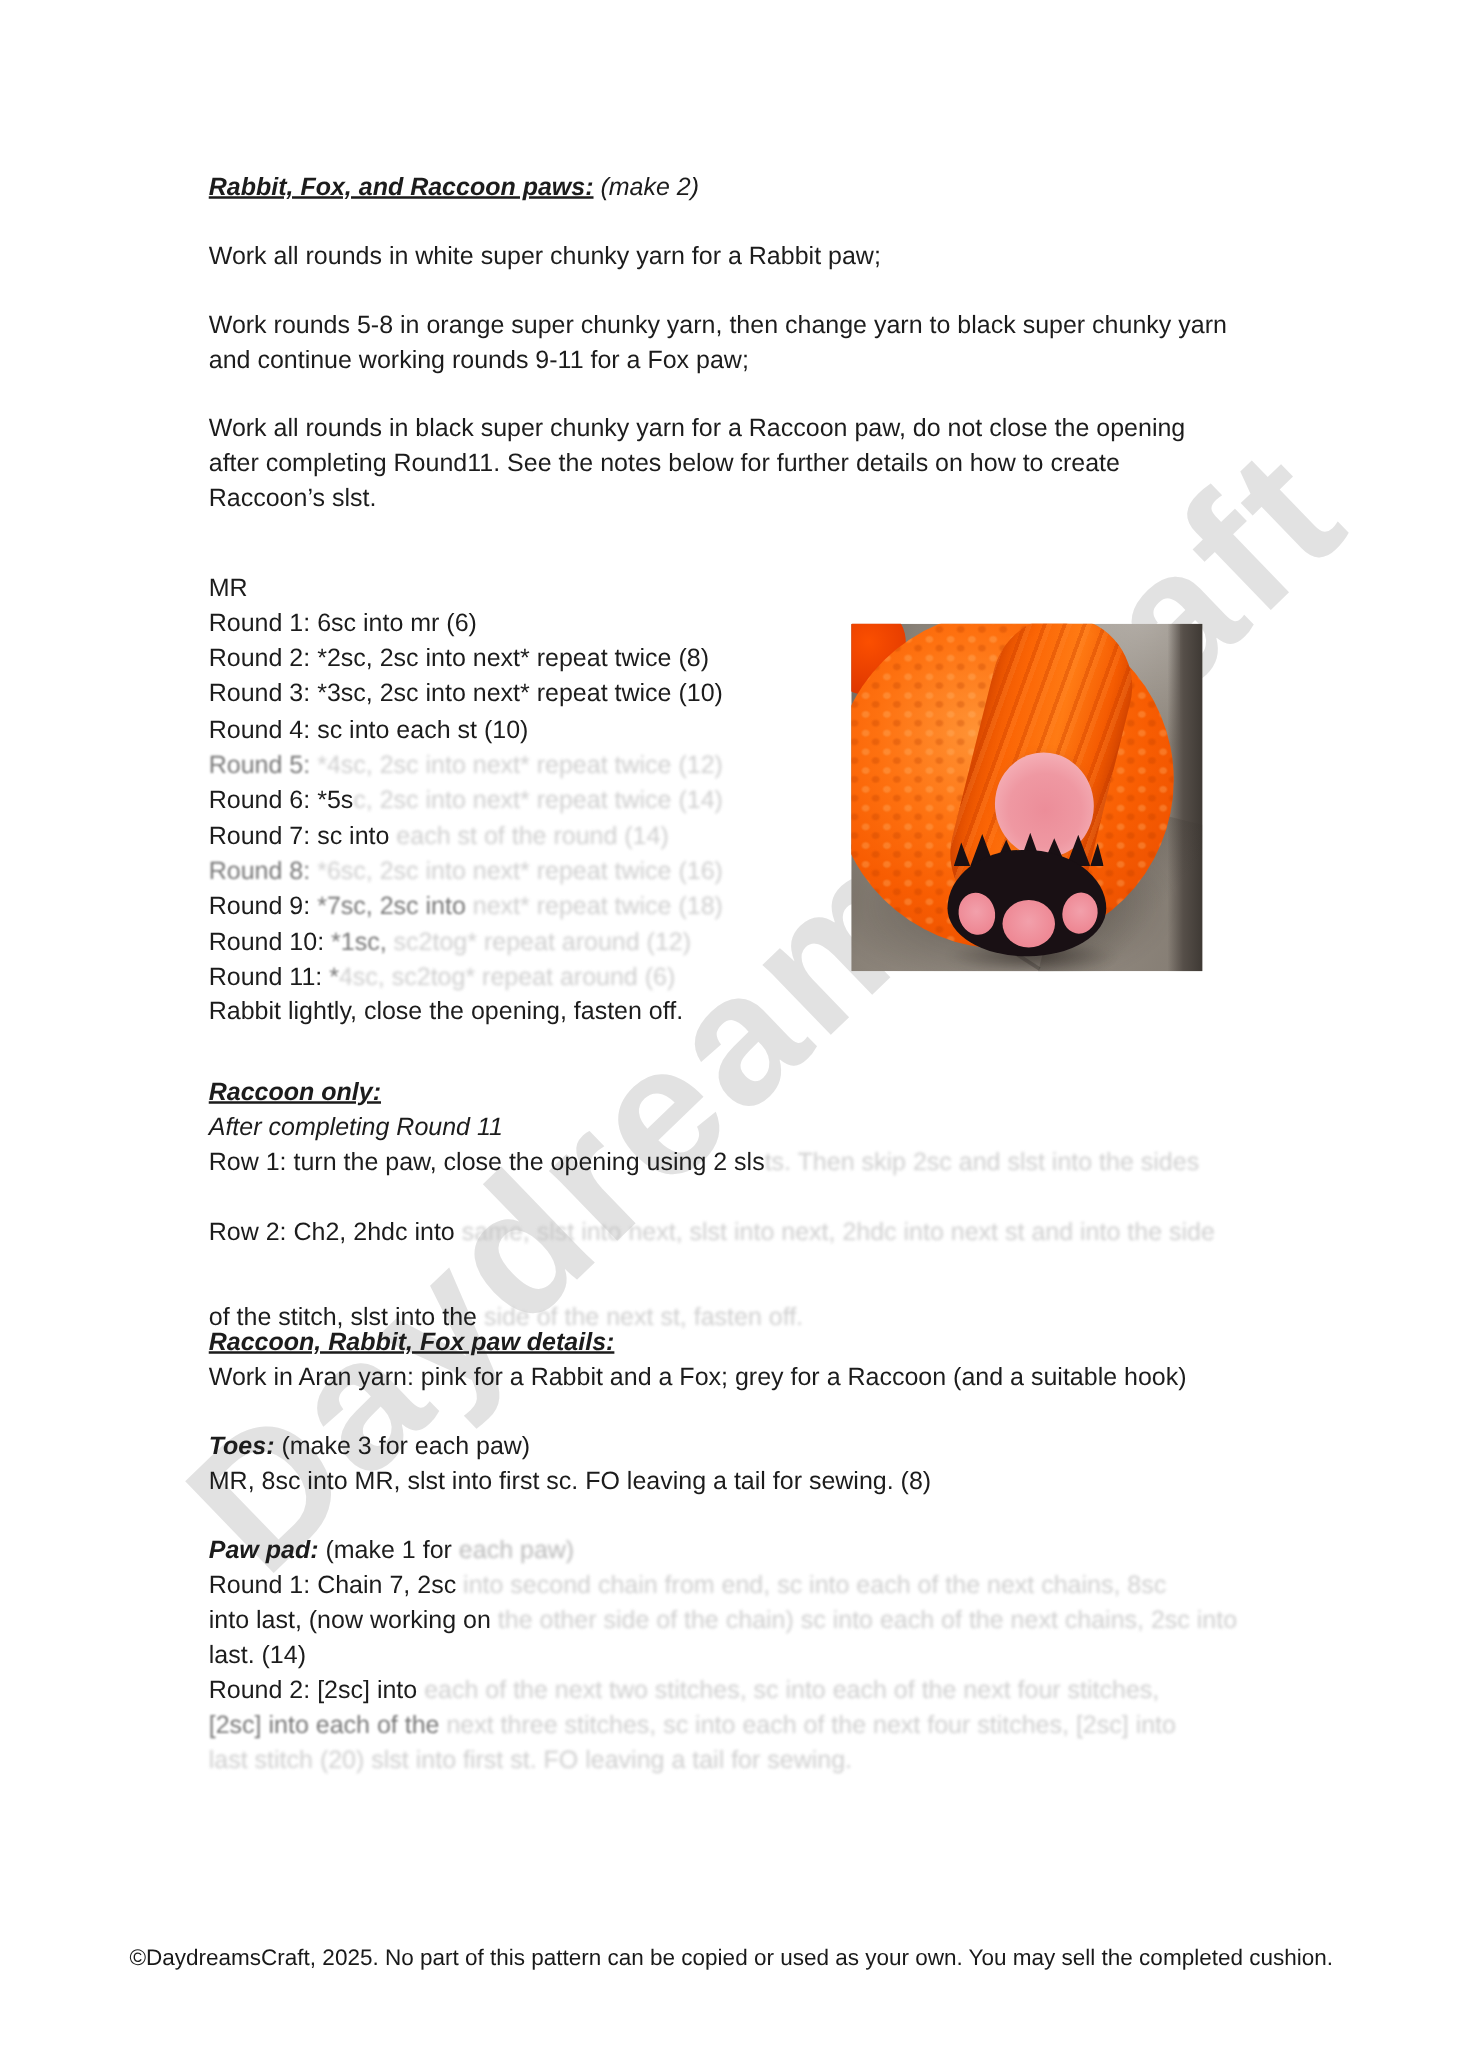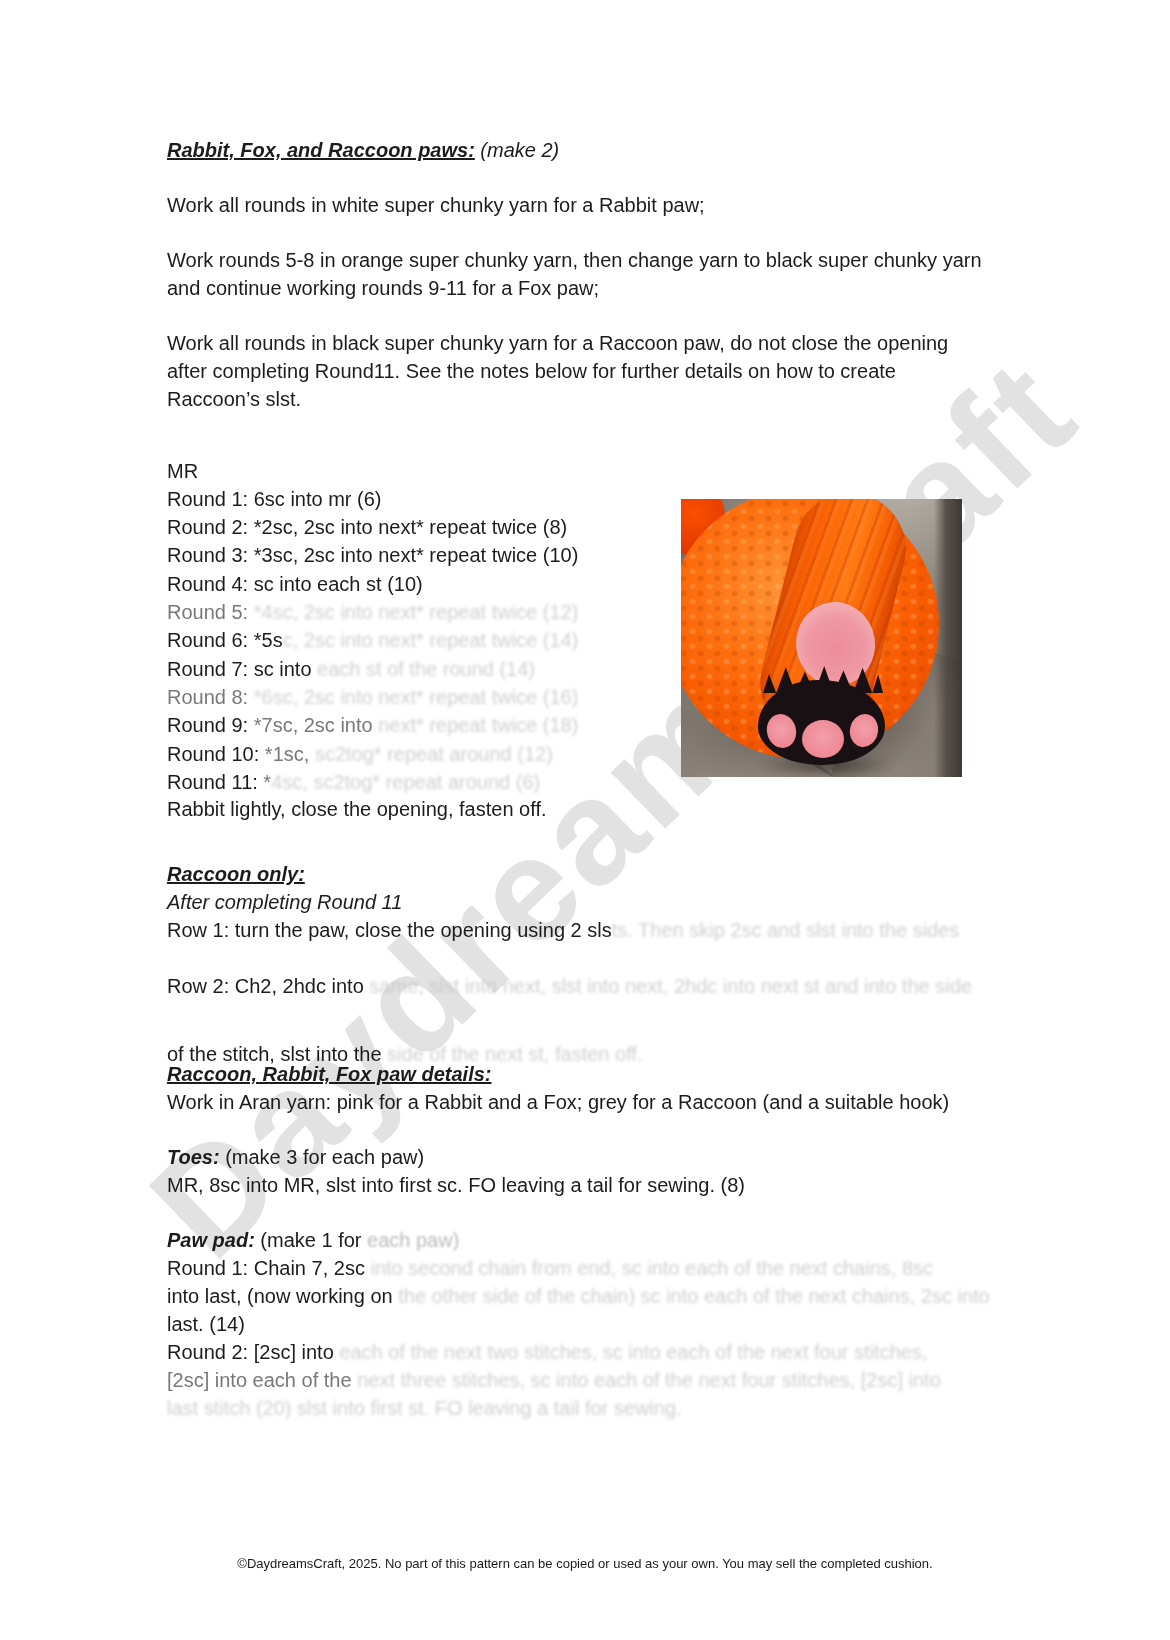--- a/index.html
+++ b/index.html
@@ -17,21 +17,21 @@
   .line { position:absolute; left:135px; line-height:28px; white-space:nowrap; z-index:2;margin-left:32px; }
   .b  { font-weight:400; }
   .it { font-style:italic; }
   .bi { font-weight:700; font-style:italic; }
   .h  { font-weight:700; font-style:italic; text-decoration:underline; }
   .faded { color:#aeaeae; opacity:.85; filter:blur(1.2px); }
   .faded2 { color:#c3c3c3; opacity:.8; filter:blur(1.4px); }
   .semi  { color:#6a6a6a; opacity:.9; filter:blur(0.7px); }
   .footer {
     position:absolute; left:0; right:0; top:1556px; text-align:center;
-    font-size:13px; color:#191919; z-index:2;
+    font-size:18px; color:#191919; z-index:2;
   }
   
   .photo {
     position:absolute; left:681px; top:499px; width:281px; height:278px;
     overflow:hidden; z-index:1;
   }
   .couch { position:absolute; inset:0;
     background:linear-gradient(100deg,#6f6860 0%,#898177 16%,#948c82 40%,#9b938a 58%,#8e867c 76%,#837b72 100%); }
   .couch-light { position:absolute; right:18px; top:-10px; width:150px; height:110px;
     background:radial-gradient(ellipse at 80% 0%, rgba(255,255,255,.30), transparent 70%); }

